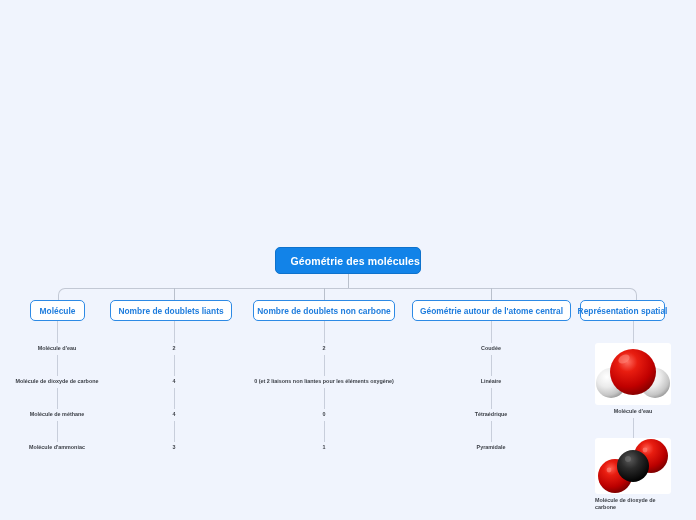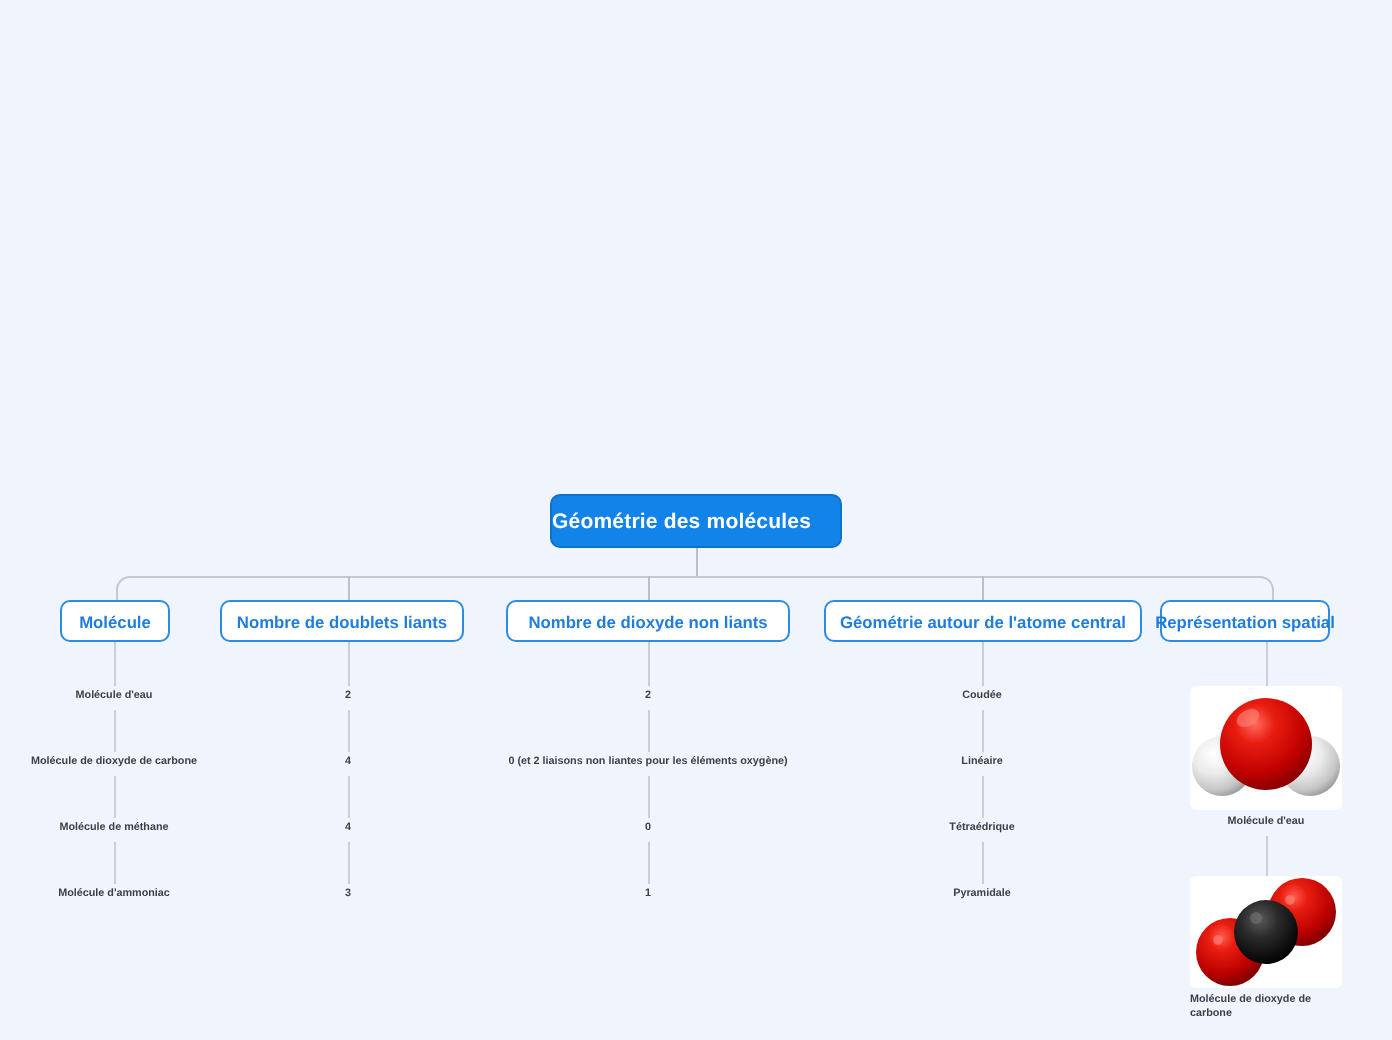--- a/index.html
+++ b/index.html
@@ -48,21 +48,21 @@
     width: 146px;
     height: 27px;
     background: #1283e8;
     border: 1px solid #0e72cc;
     border-radius: 5px;
     color: #ffffff;
     font-size: 10.5px;
     font-weight: bold;
     display: flex;
     align-items: center;
-    justify-content: flex-start;
+    justify-content: flex-end;
     letter-spacing: .1px;
     box-sizing: border-box;
   }
   
   .hdr-node {
     position: absolute;
     top: 300px;
     height: 21px;
     background: #ffffff;
     border: 1.6px solid #2d8ae5;
@@ -126,21 +126,21 @@
   <div class="conn conn-v" style="left:324px; top:288px; height:12px;"></div>
   <div class="conn conn-v" style="left:491px; top:288px; height:12px;"></div>
 
   <div class="hdr-node" style="left:30px; width:55px;">
     <span>Molécule</span>
   </div>
   <div class="hdr-node" style="left:110px; width:122px;">
     <span>Nombre de doublets liants</span>
   </div>
   <div class="hdr-node" style="left:253px; width:142px;">
-    <span>Nombre de dioxyde non liants</span>
+    <span>Nombre de doublets non carbone</span>
   </div>
   <div class="hdr-node" style="left:412px; width:159px;">
     <span>Géométrie autour de l'atome central</span>
   </div>
   <div class="hdr-node" style="left:580px; width:85px;">
     <span>Représentation spatial</span>
   </div>
 
   <div class="cell-conn" style="left:57px; top:321px; height:22px;"></div>
   <div class="cell" style="left:57px; top:345px;">Molécule d'eau</div>

